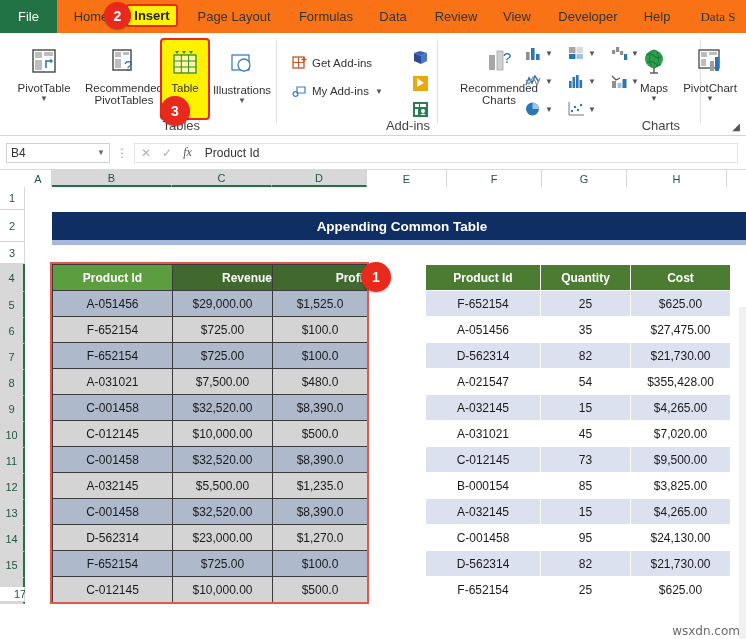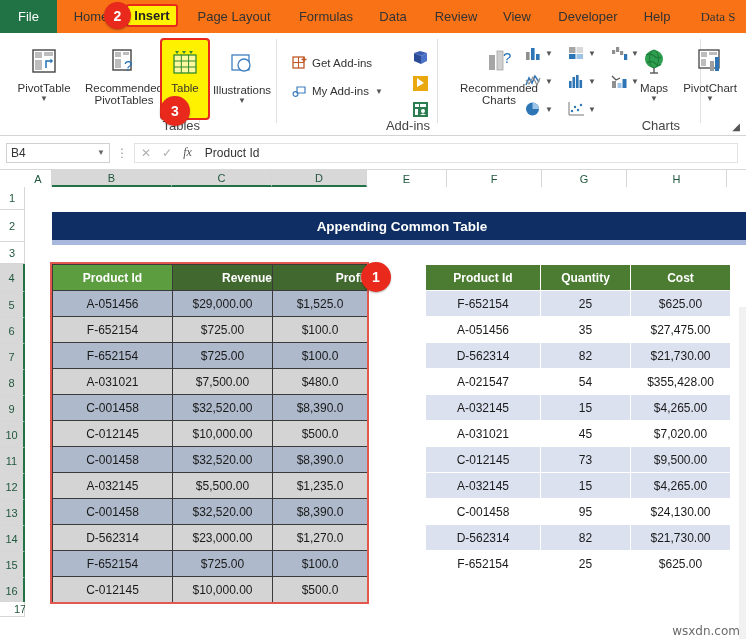--- a/index.html
+++ b/index.html
@@ -569,21 +569,21 @@
         <div class="rcell sel" style="top: 157px; height: 26px;">7</div>
         <div class="rcell sel" style="top: 183px; height: 26px;">8</div>
         <div class="rcell sel" style="top: 209px; height: 26px;">9</div>
         <div class="rcell sel" style="top: 235px; height: 26px;">10</div>
         <div class="rcell sel" style="top: 261px; height: 26px;">11</div>
         <div class="rcell sel" style="top: 287px; height: 26px;">12</div>
         <div class="rcell sel" style="top: 313px; height: 26px;">13</div>
         <div class="rcell sel" style="top: 339px; height: 26px;">14</div>
         <div class="rcell sel" style="top: 365px; height: 26px;">15</div>
         <div class="rcell sel" style="top: 391px; height: 26px;">16</div>
-        <div class="rcell" style="top: 415px; height: 15px; padding-left: 16px;">17</div>
+        <div class="rcell" style="top: 400px; height: 15px; padding-left: 16px;">17</div>
       </div>
     </div>
 
   <div class="sheet">
 
     <div class="banner" style="left:27px; top:25px; width:700px; height:28px;">Appending Common Table</div>
     <div class="banner-under" style="left:27px; top:53px; width:700px; height:5px;"></div>
 
     <table class="xt tleft" style="left:27px; top:77px; width:315px;">
       <colgroup>
@@ -705,20 +705,25 @@
           <tr class="even">
             <td>A-031021</td>
             <td>45</td>
             <td>$7,020.00</td>
           </tr>
           <tr class="odd">
             <td>C-012145</td>
             <td>73</td>
             <td>$9,500.00</td>
           </tr>
+          <tr class="even">
+            <td>B-000154</td>
+            <td>85</td>
+            <td>$3,825.00</td>
+          </tr>
           <tr class="odd">
             <td>A-032145</td>
             <td>15</td>
             <td>$4,265.00</td>
           </tr>
           <tr class="even">
             <td>C-001458</td>
             <td>95</td>
             <td>$24,130.00</td>
           </tr>

